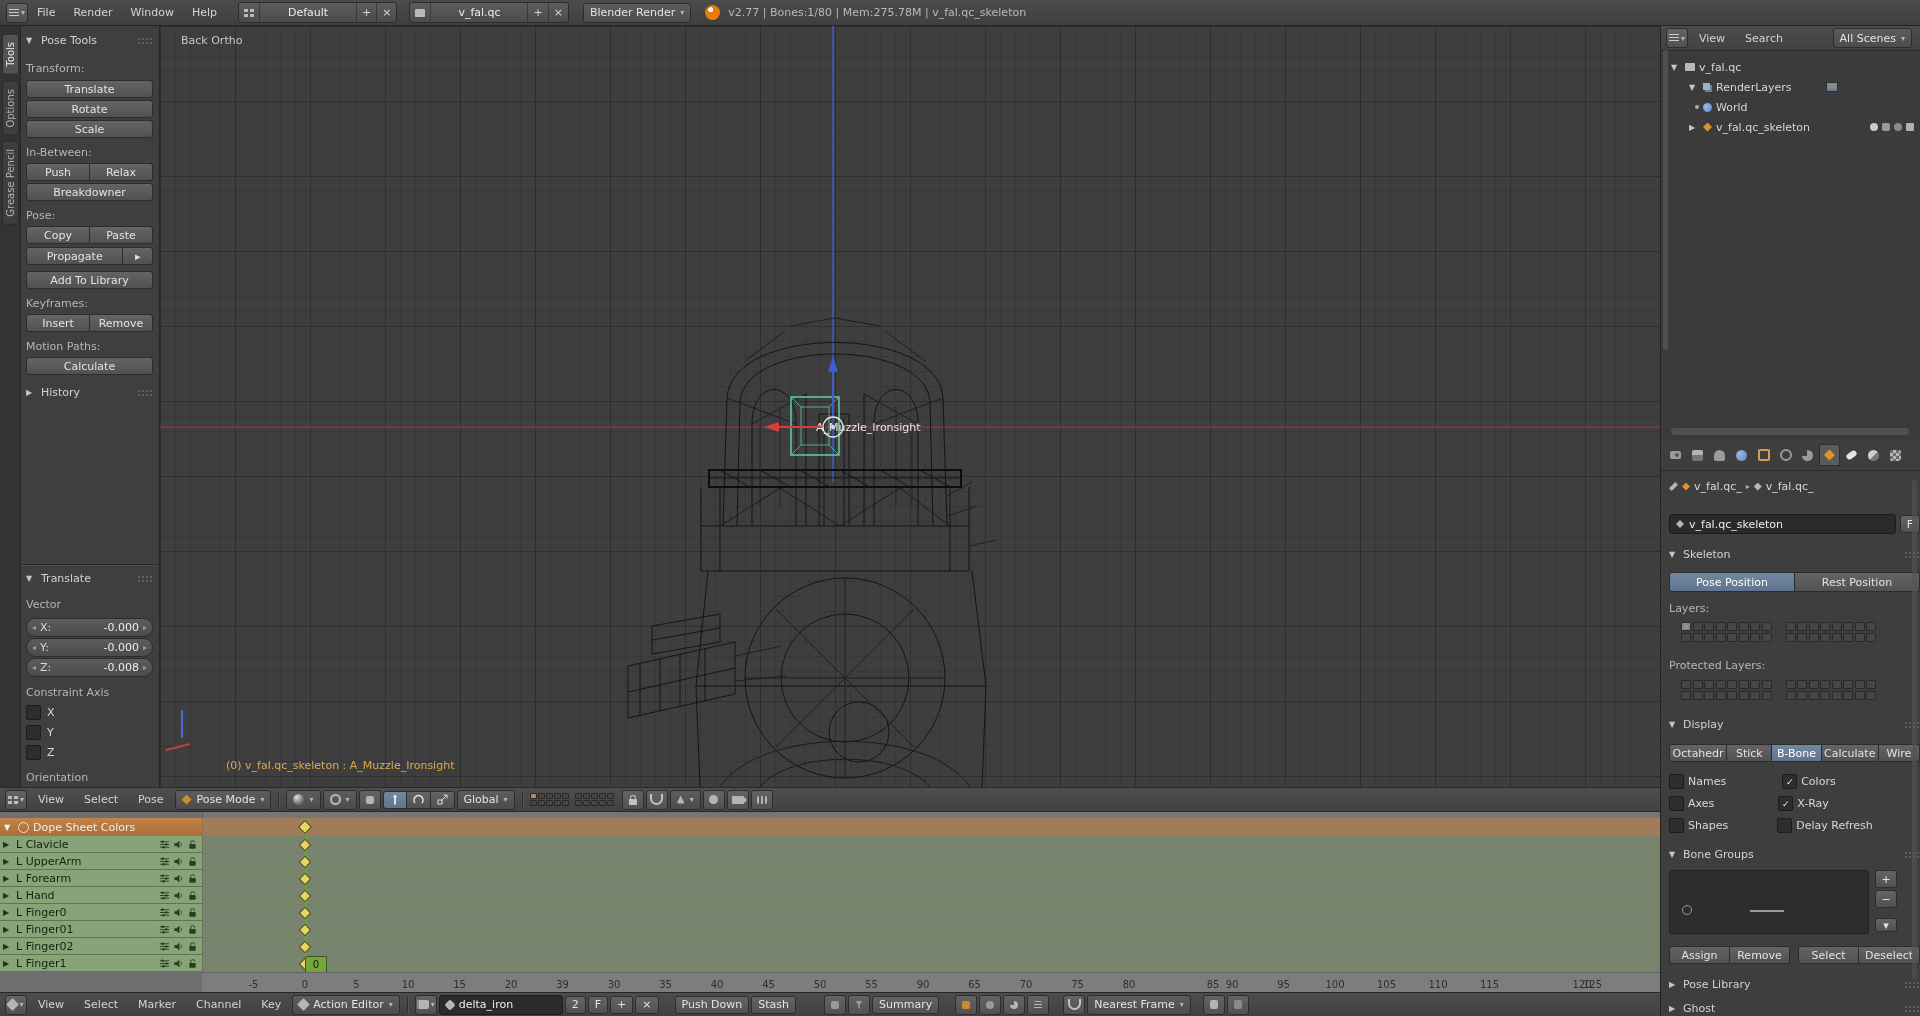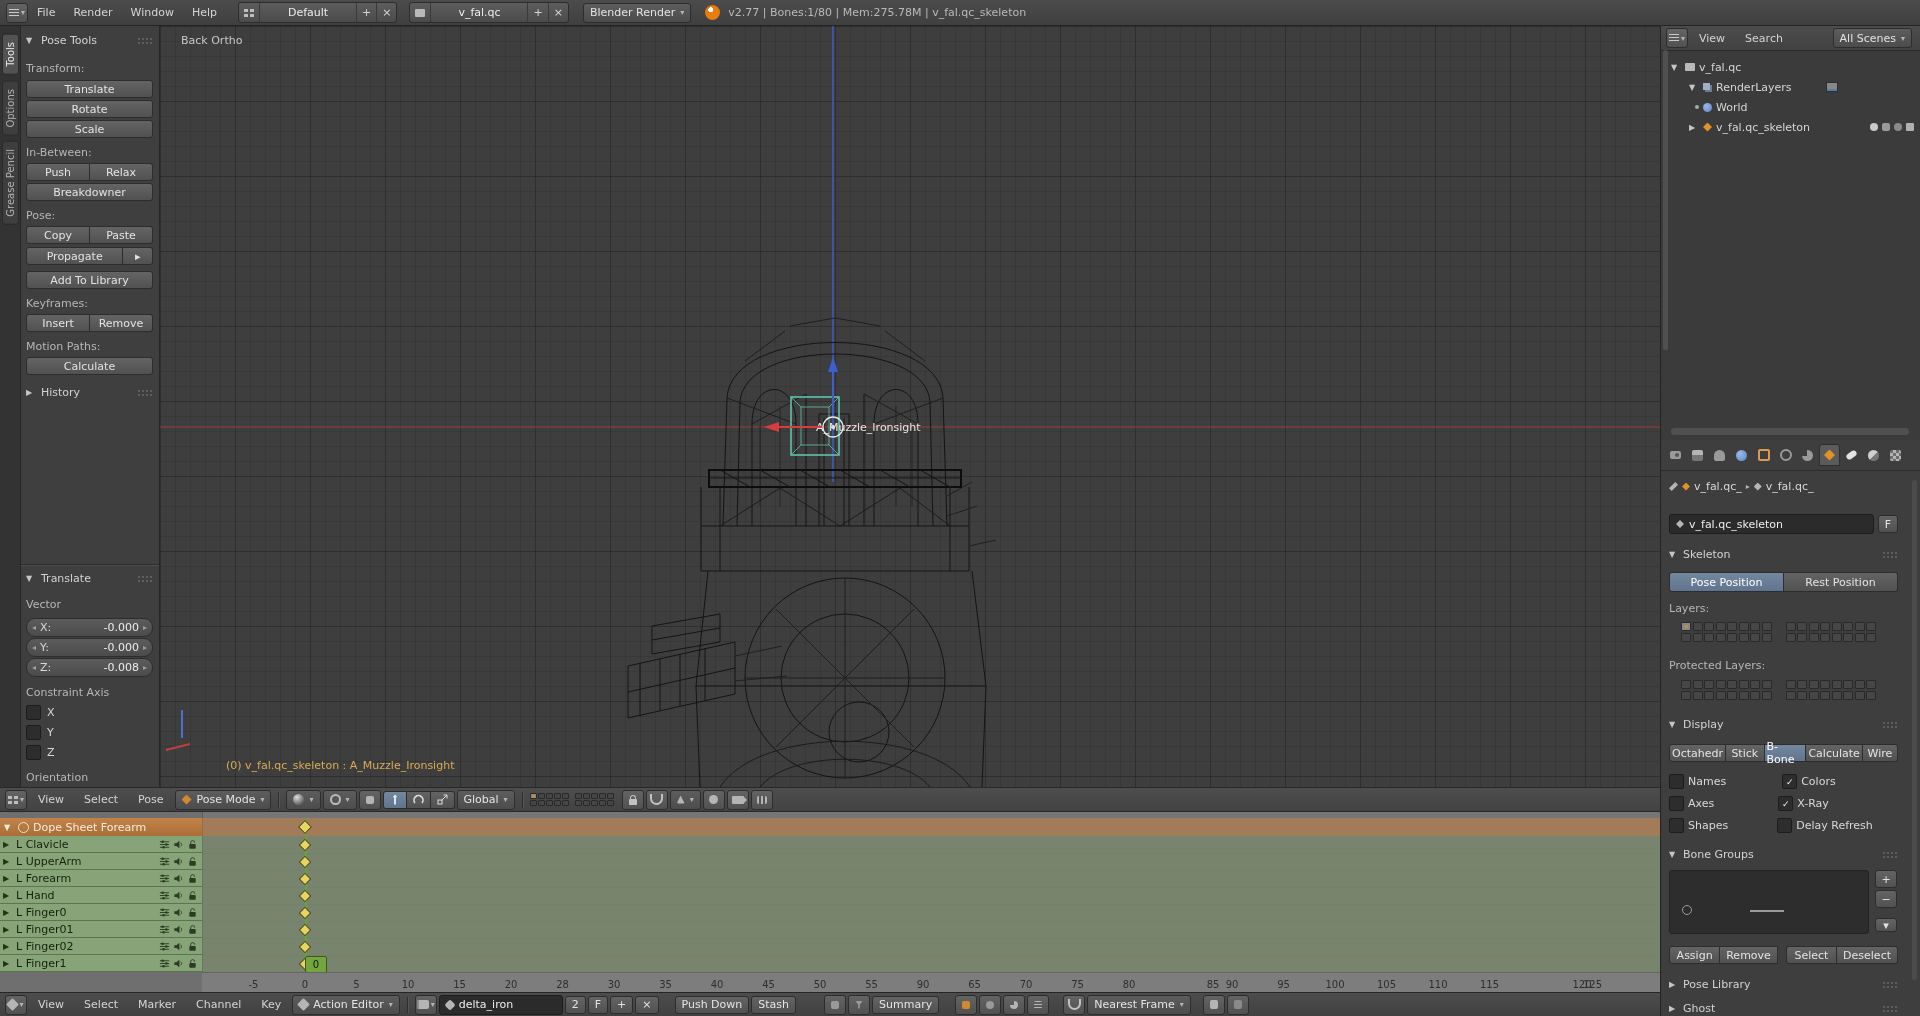--- a/index.html
+++ b/index.html
@@ -158,21 +158,21 @@
   .pt.lay{background:linear-gradient(#b5b5b5 45%,#777 45%)}
   .pt.scn{border-radius:50% 50% 2px 2px}
   .pt.wld{border-radius:50%;background:radial-gradient(circle at 35% 35%,#9db9e8,#5b82c8)}
   .pt.obj{background:transparent;border:2px solid #d89b55;width:8px;height:8px}
   .pt.cst{background:transparent;border:2px solid #9a9a9a;border-radius:50%;width:8px;height:8px}
   .pt.mod{background:conic-gradient(#9a9a9a 0 75%,transparent 75%);border-radius:50%}
   .pt.arm{background:#e0922a;clip-path:polygon(50% 0,100% 50%,50% 100%,0 50%)}
   .pt.bone{background:#e4e4e4;border-radius:4px;transform:rotate(-35deg);height:6px}
   .pt.mat{border-radius:50%;background:linear-gradient(135deg,#cfcfcf 50%,#777 50%)}
   .pt.tex{background:repeating-conic-gradient(#b5b5b5 0 25%,#6e6e6e 0 50%) 0 0/6px 6px}
-  .prow{position:absolute;left:8px;right:22px;display:flex;align-items:center;gap:4px}
+  .prow{position:absolute;left:8px;right:0;display:flex;align-items:center;gap:4px}
   .lgrid{display:grid;grid-template-columns:repeat(8,10px);grid-auto-rows:9px;gap:1.5px}
   .pscroll{position:absolute;right:3px;top:40px;width:5px;height:500px;background:#555;border-radius:3px;opacity:.6}
   .bg-list{position:absolute;left:8px;top:430px;width:198px;height:62px;background:#2d2d2d;
       border:1px solid #222;border-radius:3px}
   .bg-circ{position:absolute;left:12px;top:34px;width:8px;height:8px;border:1.5px solid #9a9a9a;border-radius:50%}
   .bg-dash{position:absolute;left:80px;top:39px;width:34px;height:2px;background:#9a9a9a}
 </style>
 </head>
 <body>
 
@@ -447,21 +447,21 @@
         <span class="minico" style="width:10px;height:8px;background:repeating-linear-gradient(90deg,#b5b5b5 0 2px,#555 2px 4px)"></span>
       </span>
   </div>
 
   <div id="dopesheet" class="abs">
     <div id="ds-chanregion"></div>
     <div class="ds-summary-band"></div>
     <div class="ds-summary">
       <span class="tri" style="color:#f4ecdf">▼</span>
       <span class="icon-clock"></span>
-      <span>Dope Sheet Forearm</span>
+      <span>Dope Sheet Colors</span>
     </div>
     <div id="ds-channels">
         <div class="ds-row">
           <span class="ds-tri">▶</span>
           <span class="ds-label">L Clavicle</span>
           <span class="ds-ics">
             <svg width="11" height="11" viewBox="0 0 12 12">
               <path d="M1 3h10M1 6h10M1 9h10" stroke="#2c3b22" stroke-width="1"></path>
               <circle cx="4" cy="3" r="1.4" fill="#2c3b22"></circle>
               <circle cx="8" cy="6" r="1.4" fill="#2c3b22"></circle>
@@ -621,21 +621,21 @@
     <div class="cfl"></div>
     <div class="ds-key" style="left:305px;top:15px;width:8px;height:8px"></div>
     <div class="cfm">0</div>
     <div class="ds-ruler" id="ds-ruler">
         <span style="left: 51.5px;">-5</span>
         <span style="left: 103px;">0</span>
         <span style="left: 154.5px;">5</span>
         <span style="left: 206px;">10</span>
         <span style="left: 257.5px;">15</span>
         <span style="left: 309px;">20</span>
-        <span style="left: 360.5px;">28</span>
+        <span style="left: 360.5px;">39</span>
         <span style="left: 412px;">30</span>
         <span style="left: 463.5px; margin-top: 44px;">35</span>
         <span style="left: 515px;">40</span>
         <span style="left: 566.5px;">45</span>
         <span style="left: 618px;">50</span>
         <span style="left: 669.5px;">55</span>
         <span style="left: 721px;">90</span>
         <span style="left: 772.5px;">65</span>
         <span style="left: 824px;">70</span>
         <span style="left: 875.5px;">75</span>

